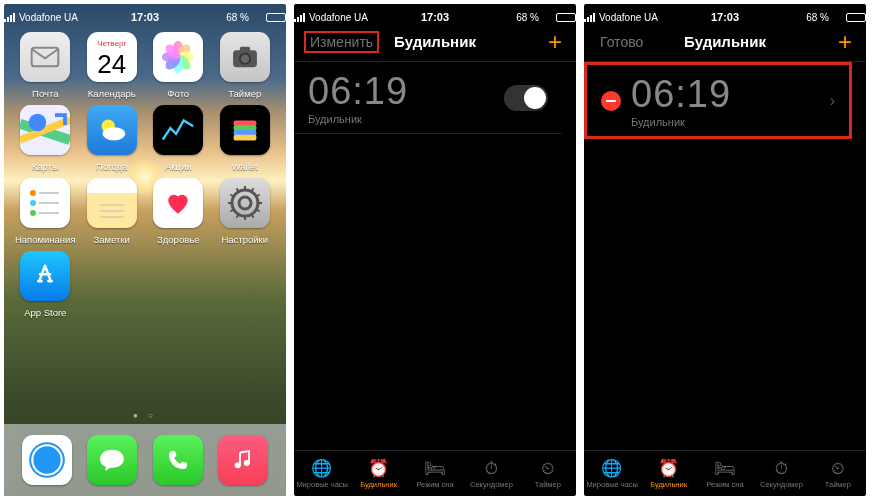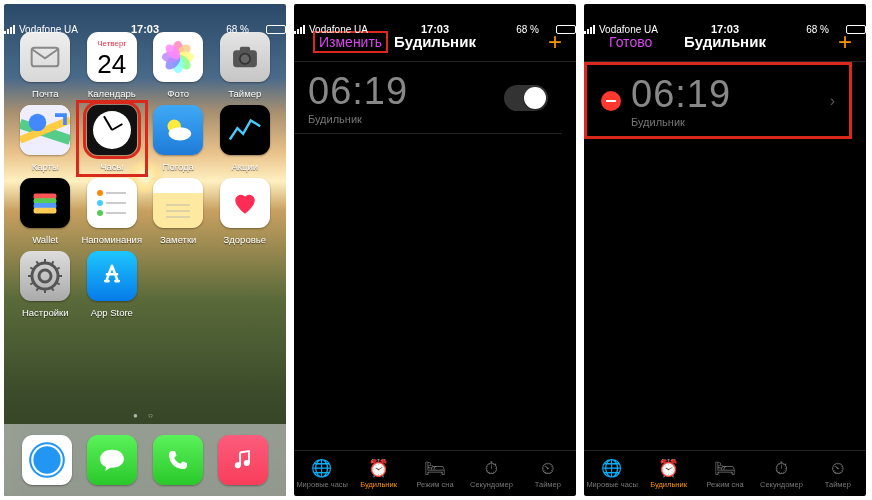--- a/index.html
+++ b/index.html
@@ -1,19 +1,19 @@
 <!DOCTYPE html>
 <html><head>
 <meta charset="utf-8">
 <style>
   * { margin: 0; padding: 0; box-sizing: border-box; }
   body { background: #fff; font-family: -apple-system, "Helvetica Neue", Arial, sans-serif; width: 872px; height: 500px; overflow: hidden; display: flex; gap: 8px; padding: 4px; }
   .phone { width: 282px; height: 492px; position: relative; overflow: hidden; border-radius: 2px; }
   
-  .status { position: absolute; top: 16px; left: 0; right: 0; height: 18px; display: flex; align-items: center; font-size: 10px; padding: 0 0; z-index: 5; }
+  .status { position: absolute; top: 4px; left: 0; right: 0; height: 18px; display: flex; align-items: center; font-size: 10px; padding: 0 0; z-index: 5; }
   .status.light { color: #fff; }
   .status .sig { display: flex; align-items: flex-end; gap: 1px; margin-right: 4px; }
   .status .sig span { width: 2px; background: currentColor; }
   .status .sig span:nth-child(1){height:3px}.status .sig span:nth-child(2){height:5px}.status .sig span:nth-child(3){height:7px}.status .sig span:nth-child(4){height:9px}
   .status .carrier { font-size: 10px; }
   .status .time { position: absolute; left: 50%; transform: translateX(-50%); font-weight: 600; font-size: 11px; }
   .status .right { margin-left: auto; display: flex; align-items: center; gap: 17px; }
   .status .batt { width: 20px; height: 9px; border: 1px solid currentColor; border-radius: 2px; position: relative; }
   .status .batt::after { content: ""; position: absolute; right: -3px; top: 2px; width: 2px; height: 3px; background: currentColor; border-radius: 0 1px 1px 0; }
   .status .batt-fill { height: 100%; background: #4cd964; border-radius: 1px; }
@@ -45,21 +45,21 @@
   .i-safari{background:#fff}
   .i-msg{background:linear-gradient(#5af25a,#2ac82a)}
   .i-phone{background:linear-gradient(#5af25a,#2ac82a)}
   .i-music{background:linear-gradient(#fc5c7d,#f83e5a)}
   .page-dots { position: absolute; bottom: 76px; left: 0; right: 0; text-align: center; color: rgba(255,255,255,.6); font-size: 8px; letter-spacing: 4px; }
   .dock { position: absolute; bottom: 0; left: 0; right: 0; height: 72px; background: rgba(220,220,225,.58); backdrop-filter: blur(10px); display: flex; justify-content: space-around; align-items: center; padding: 0 10px; }
   
   .clockapp { width: 100%; height: 100%; background: #000; color: #fff; position: relative; }
   .navbar { position: absolute; top: 18px; left: 0; right: 0; height: 40px; display: flex; align-items: center; justify-content: center; border-bottom: 1px solid #222; }
   .navtitle { font-size: 15px; font-weight: 600; }
-  .navleft { position: absolute; left: 25px; color: #d946ef; font-size: 14px; }
+  .navleft { position: absolute; left: 16px; color: #737373; font-size: 14px; }
   .navright { position: absolute; right: 14px; color: #ff9500; font-size: 24px; font-weight: 300; line-height: 1; }
   .alarm-row { position: absolute; top: 58px; left: 0; right: 14px; padding: 8px 14px; display: flex; align-items: center; border-bottom: 1px solid #222; }
   .alarm-text { flex: 1; }
   .alarm-time { font-size: 38px; font-weight: 200; color: #888; letter-spacing: 1px; }
   .alarm-sub { font-size: 11px; color: #777; }
   .toggle { width: 44px; height: 26px; background: #333; border-radius: 13px; position: relative; }
   .toggle .knob { position: absolute; top: 2px; right: 2px; width: 22px; height: 22px; background: #fff; border-radius: 50%; box-shadow: 0 1px 2px rgba(0,0,0,.4); }
   .delete-dot { width: 20px; height: 20px; background: #ff3830; border-radius: 50%; margin-right: 10px; position: relative; flex-shrink: 0; }
   .delete-dot::after { content: ""; position: absolute; top: 9px; left: 5px; right: 5px; height: 2px; background: #fff; }
   .chev { color: #555; font-size: 16px; margin-left: 6px; }
@@ -145,26 +145,20 @@
             <svg viewBox="0 0 40 40" width="50" height="50">
               <rect width="40" height="40" fill="#eef"></rect>
               <path d="M0 15 L40 28" stroke="#5c8" stroke-width="8"></path>
               <path d="M0 28 L40 12" stroke="#fc4" stroke-width="6"></path>
               <circle cx="14" cy="14" r="7" fill="#48f"></circle>
               <path d="M28 8 L36 8 L36 16" fill="none" stroke="#48f" stroke-width="3"></path>
             </svg>
           </div>
           <div class="app-label">Карты</div>
         </div>
-        <div class="app hl-pad">
-          <div class="app-icon i-clock hl">
-            <div class="clockface"></div>
-          </div>
-          <div class="app-label">Часы</div>
-        </div>
         <div class="app">
           <div class="app-icon i-weather">
             <svg viewBox="0 0 40 40" width="38" height="38">
               <circle cx="16" cy="16" r="7" fill="#ffeb3b"></circle>
               <ellipse cx="22" cy="24" rx="12" ry="7" fill="#fff"></ellipse>
             </svg>
           </div>
           <div class="app-label">Погода</div>
         </div>
         <div class="app">

